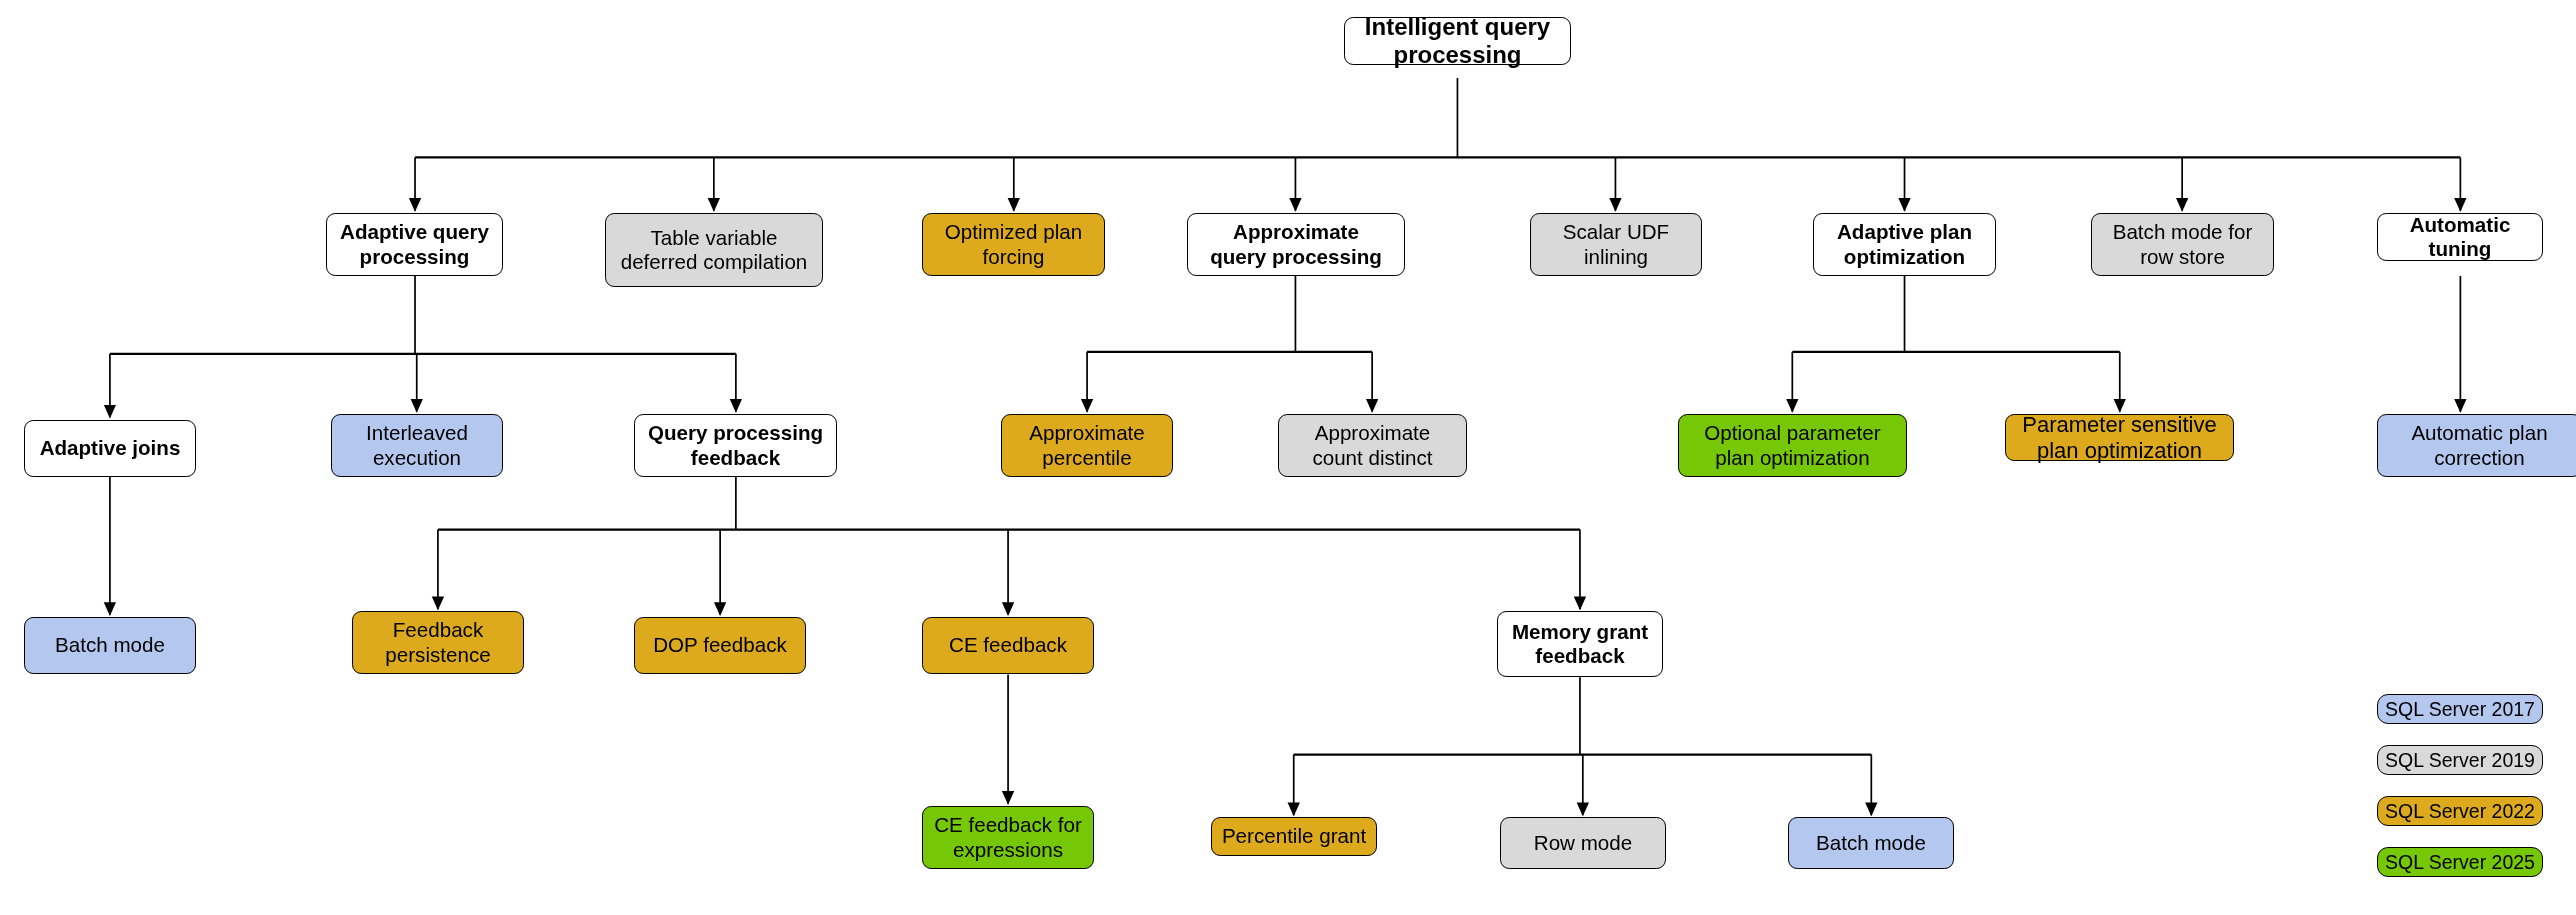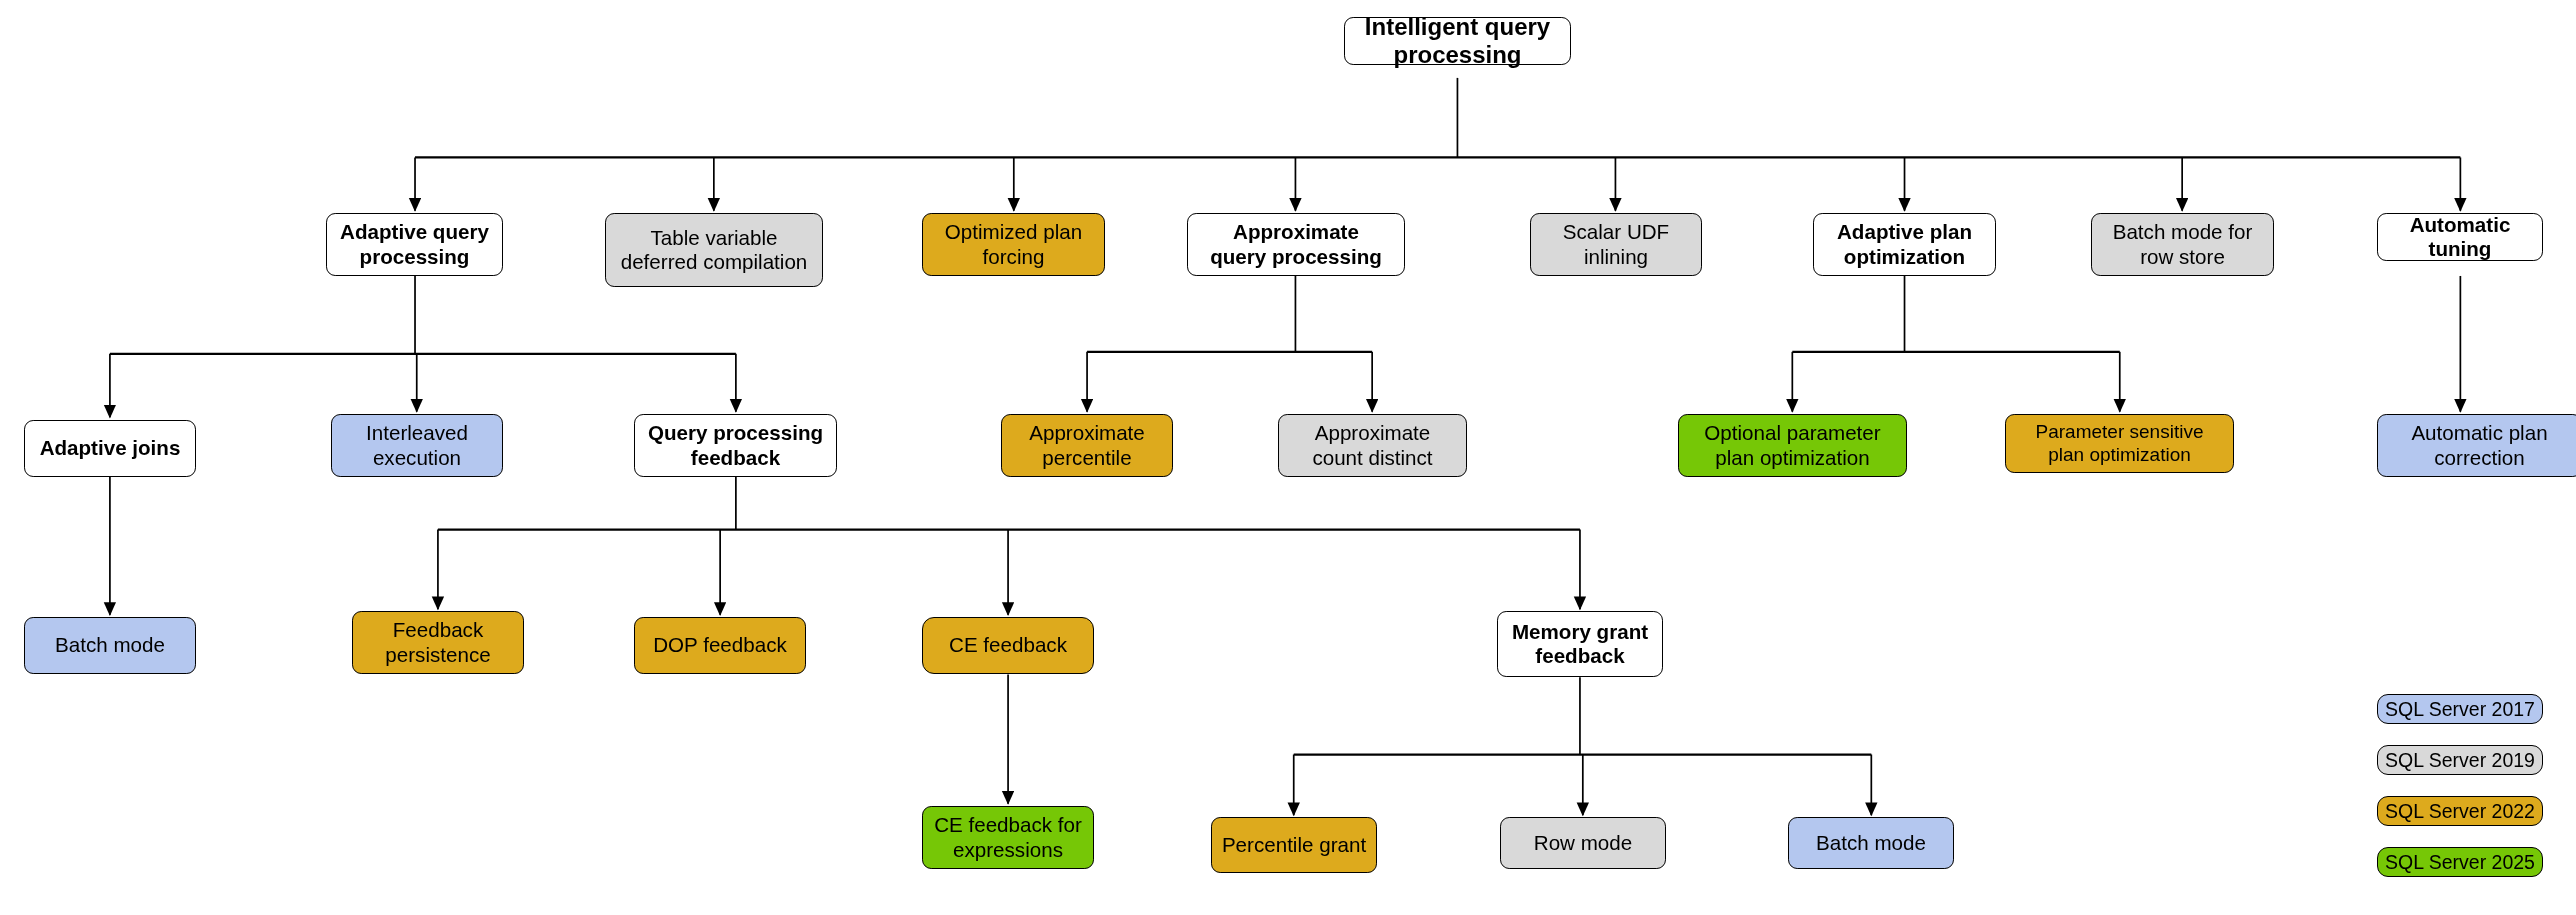--- a/index.html
+++ b/index.html
@@ -167,50 +167,50 @@
 percentile</span>
       </div>
       <div class="node fill-gray" style="left: 1278px; top: 414px; width: 189px; height: 63px; font-size: 20.6px;">
         <span class="lbl">Approximate
 count distinct</span>
       </div>
       <div class="node fill-green" style="left: 1678px; top: 414px; width: 229px; height: 63px; font-size: 20.6px;">
         <span class="lbl">Optional parameter
 plan optimization</span>
       </div>
-      <div class="node fill-amber" style="left: 2005px; top: 414px; width: 229px; height: 59px; font-size: 19px;">
+      <div class="node fill-amber" style="left: 2005px; top: 414px; width: 229px; height: 47px; font-size: 22px;">
         <span class="lbl">Parameter sensitive
 plan optimization</span>
       </div>
       <div class="node fill-blue" style="left: 2377px; top: 414px; width: 205px; height: 63px; font-size: 20.6px;">
         <span class="lbl">Automatic plan
 correction</span>
       </div>
       <div class="node fill-blue" style="left: 24px; top: 617px; width: 172px; height: 57px; font-size: 20.6px;">
         <span class="lbl">Batch mode</span>
       </div>
       <div class="node fill-amber" style="left: 352px; top: 611px; width: 172px; height: 63px; font-size: 20.6px;">
         <span class="lbl">Feedback
 persistence</span>
       </div>
       <div class="node fill-amber" style="left: 634px; top: 617px; width: 172px; height: 57px; font-size: 20.6px;">
         <span class="lbl">DOP feedback</span>
       </div>
-      <div class="node fill-amber" style="left: 922px; top: 617px; width: 172px; height: 57px; font-size: 20.6px; border-radius: 12px;">
+      <div class="node fill-amber" style="left: 922px; top: 617px; width: 172px; height: 57px; font-size: 20.6px;">
         <span class="lbl">CE feedback</span>
       </div>
       <div class="node fill-white bold" style="left: 1497px; top: 611px; width: 166px; height: 66px; font-size: 20.6px;">
         <span class="lbl">Memory grant
 feedback</span>
       </div>
       <div class="node fill-green" style="left: 922px; top: 806px; width: 172px; height: 63px; font-size: 20.6px;">
         <span class="lbl">CE feedback for
 expressions</span>
       </div>
-      <div class="node fill-amber" style="left: 1211px; top: 817px; width: 166px; height: 56px; font-size: 20.6px; text-align: right;">
+      <div class="node fill-amber" style="left: 1211px; top: 817px; width: 166px; height: 39px; font-size: 20.6px; text-align: right;">
         <span class="lbl">Percentile grant</span>
       </div>
       <div class="node fill-gray" style="left: 1500px; top: 817px; width: 166px; height: 52px; font-size: 20.6px;">
         <span class="lbl">Row mode</span>
       </div>
       <div class="node fill-blue" style="left: 1788px; top: 817px; width: 166px; height: 52px; font-size: 20.6px;">
         <span class="lbl">Batch mode</span>
       </div>
     </div>
   <div id="legend-layer">

